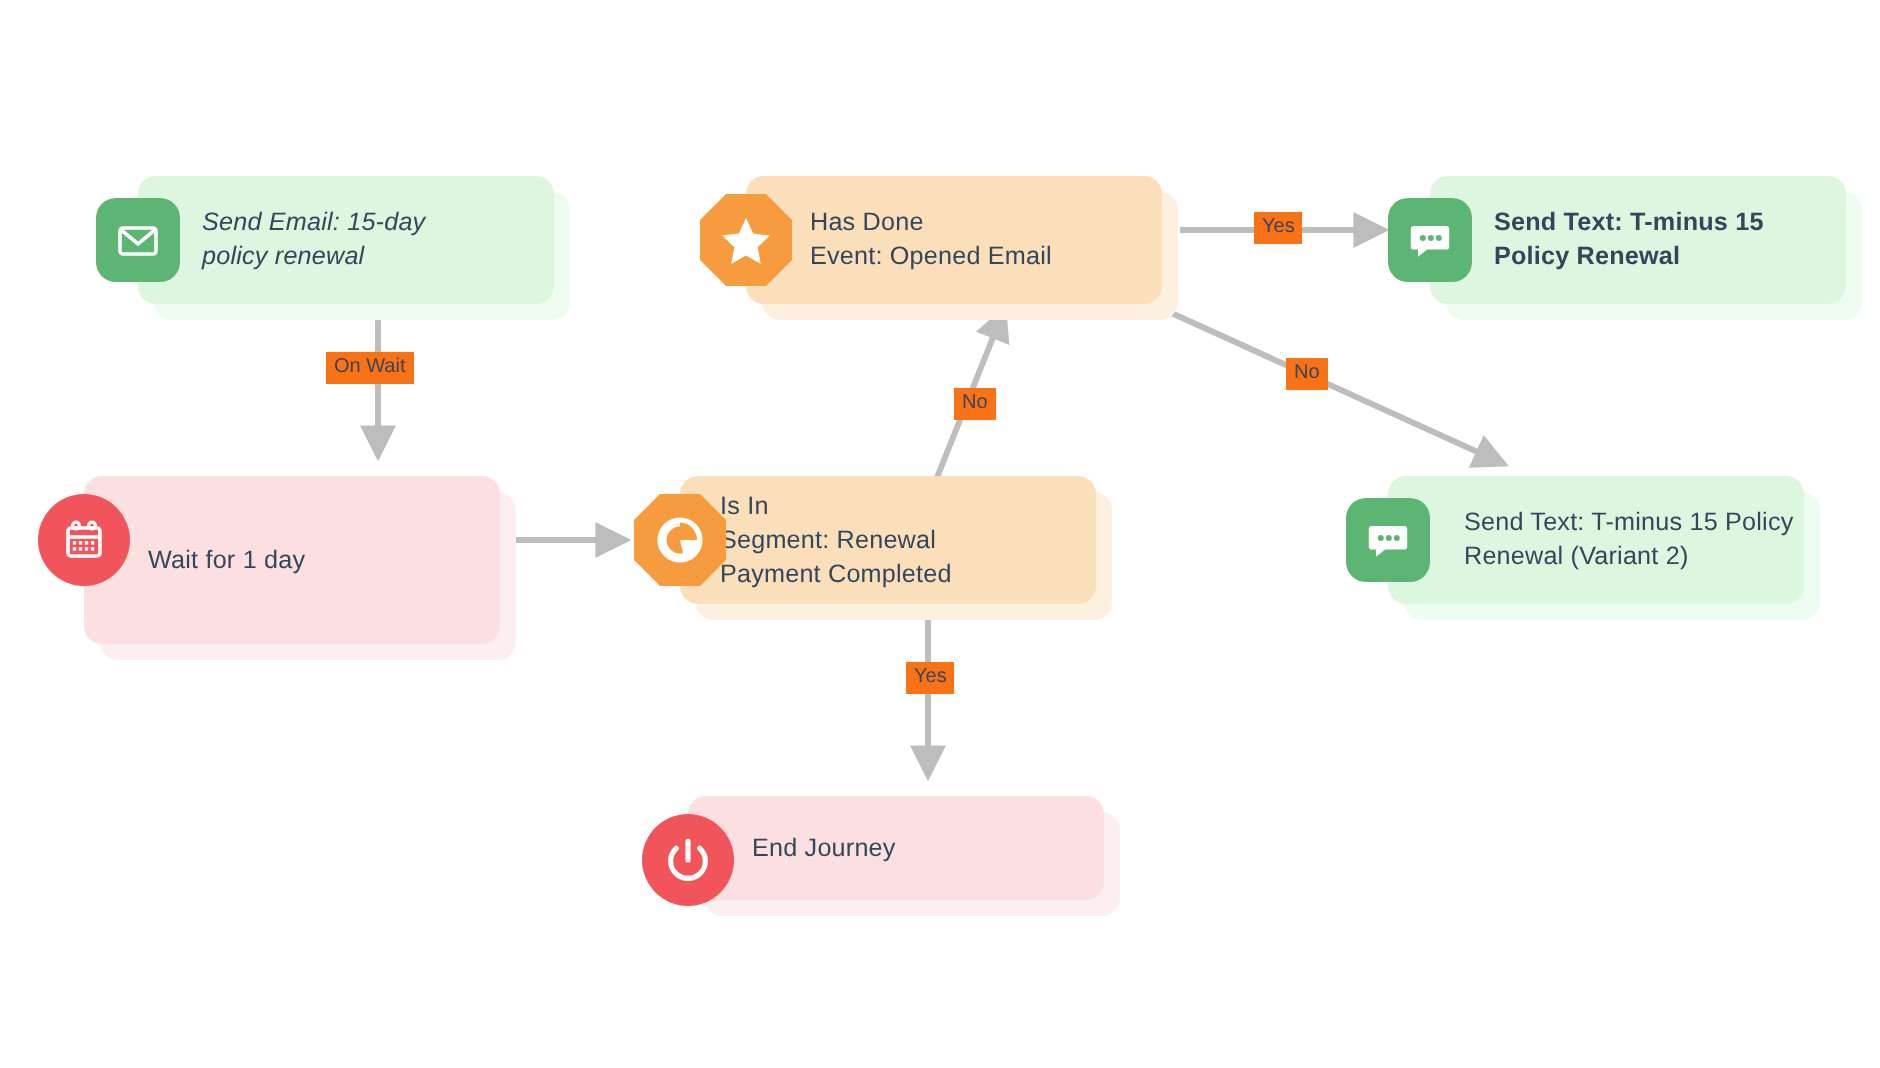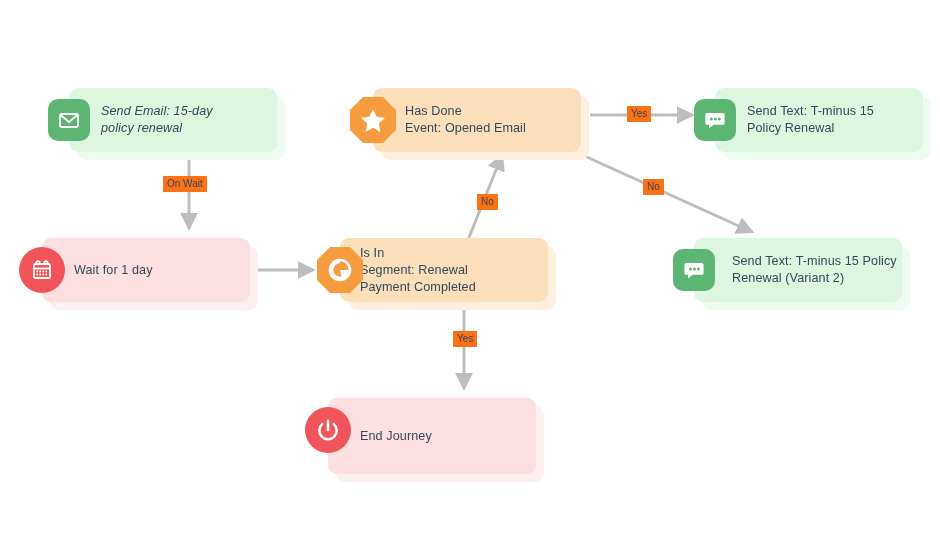--- a/index.html
+++ b/index.html
@@ -141,21 +141,21 @@
 policy renewal</div>
     </div>
     <div class="icon-wrap icon-sq ic-green" style="left:-21px; top:11px;">
       <svg width="24" height="24" viewBox="0 0 24 24">
         <rect x="3" y="6" width="18" height="13" rx="1.5" fill="none" stroke="#ffffff" stroke-width="1.8"></rect>
         <path d="M3.6 7 L12 14 L20.4 7" fill="none" stroke="#ffffff" stroke-width="1.8"></path>
       </svg>
     </div>
   </div>
 
-  <div class="node" style="left:42px; top:238px; width:208px; height:64px;">
+  <div class="node" style="left:42px; top:238px; width:208px; height:84px;">
     <div class="node-shadow shadow-red"></div>
     <div class="node-card card-red">
       <div class="node-label" style="margin-left:32px;">Wait for 1 day</div>
     </div>
     <div class="icon-wrap icon-circle ic-red" style="left:-23px; top:9px;">
       <svg width="24" height="24" viewBox="0 0 24 24">
         <rect x="4" y="6" width="16" height="14" rx="1.6" fill="none" stroke="#ffffff" stroke-width="1.8"></rect>
         <line x1="4" y1="10.5" x2="20" y2="10.5" stroke="#ffffff" stroke-width="1.8"></line>
         <circle cx="8" cy="4.8" r="1.7" fill="none" stroke="#ffffff" stroke-width="1.6"></circle>
         <circle cx="16" cy="4.8" r="1.7" fill="none" stroke="#ffffff" stroke-width="1.6"></circle>
@@ -200,21 +200,21 @@
       <svg width="48" height="48" viewBox="0 0 48 48">
         <polygon points="14,1 34,1 47,14 47,34 34,47 14,47 1,34 1,14" fill="#f79b3f"></polygon>
         <polygon points="24,13 27.6,20.8 36,21.8 29.8,27.6 31.4,36 24,31.8 16.6,36 18.2,27.6 12,21.8 20.4,20.8" fill="#ffffff"></polygon>
       </svg>
     </div>
   </div>
 
   <div class="node" style="left:715px; top:88px; width:208px; height:64px;">
     <div class="node-shadow shadow-green"></div>
     <div class="node-card card-green">
-      <div class="node-label" style="margin-left:32px;">Send Text: T-minus 15
+      <div class="node-label" style="margin-left:32px;font-weight:bold;">Send Text: T-minus 15
 Policy Renewal</div>
     </div>
     <div class="icon-wrap icon-sq ic-green" style="left:-21px; top:11px;">
       <svg width="24" height="24" viewBox="0 0 24 24">
         <path d="M4 5 h16 a1.6 1.6 0 0 1 1.6 1.6 v8.6 a1.6 1.6 0 0 1 -1.6 1.6 h-9.4 l-4.6 3.6 v-3.6 h-2 a1.6 1.6 0 0 1 -1.6 -1.6 v-8.6 a1.6 1.6 0 0 1 1.6 -1.6 z" fill="#ffffff"></path>
         <g fill="#5cb572">
           <circle cx="8.4" cy="11" r="1.5"></circle>
           <circle cx="12.4" cy="11" r="1.5"></circle>
           <circle cx="16.4" cy="11" r="1.5"></circle>
         </g>
@@ -233,21 +233,21 @@
         <path d="M4 5 h16 a1.6 1.6 0 0 1 1.6 1.6 v8.6 a1.6 1.6 0 0 1 -1.6 1.6 h-9.4 l-4.6 3.6 v-3.6 h-2 a1.6 1.6 0 0 1 -1.6 -1.6 v-8.6 a1.6 1.6 0 0 1 1.6 -1.6 z" fill="#ffffff"></path>
         <g fill="#5cb572">
           <circle cx="8.4" cy="11" r="1.5"></circle>
           <circle cx="12.4" cy="11" r="1.5"></circle>
           <circle cx="16.4" cy="11" r="1.5"></circle>
         </g>
       </svg>
     </div>
   </div>
 
-  <div class="node" style="left:328px; top:398px; width:208px; height:76px;">
+  <div class="node" style="left:344px; top:398px; width:208px; height:52px;">
     <div class="node-shadow shadow-red"></div>
     <div class="node-card card-red">
       <div class="node-label" style="margin-left:32px;">End Journey</div>
     </div>
     <div class="icon-wrap icon-circle ic-red" style="left:-23px; top:9px;">
       <svg width="26" height="26" viewBox="0 0 24 24">
         <path d="M6.6 6.6 a8 8 0 1 0 10.8 0" fill="none" stroke="#ffffff" stroke-width="2.4" stroke-linecap="round"></path>
         <line x1="12" y1="3.4" x2="12" y2="12" stroke="#ffffff" stroke-width="2.4" stroke-linecap="round"></line>
       </svg>
     </div>

